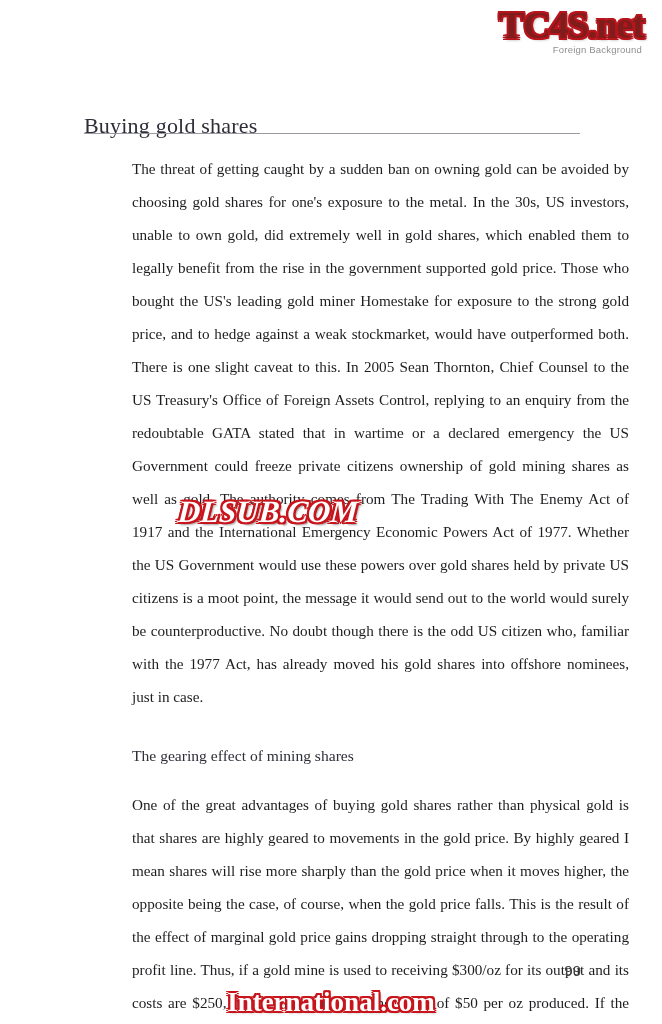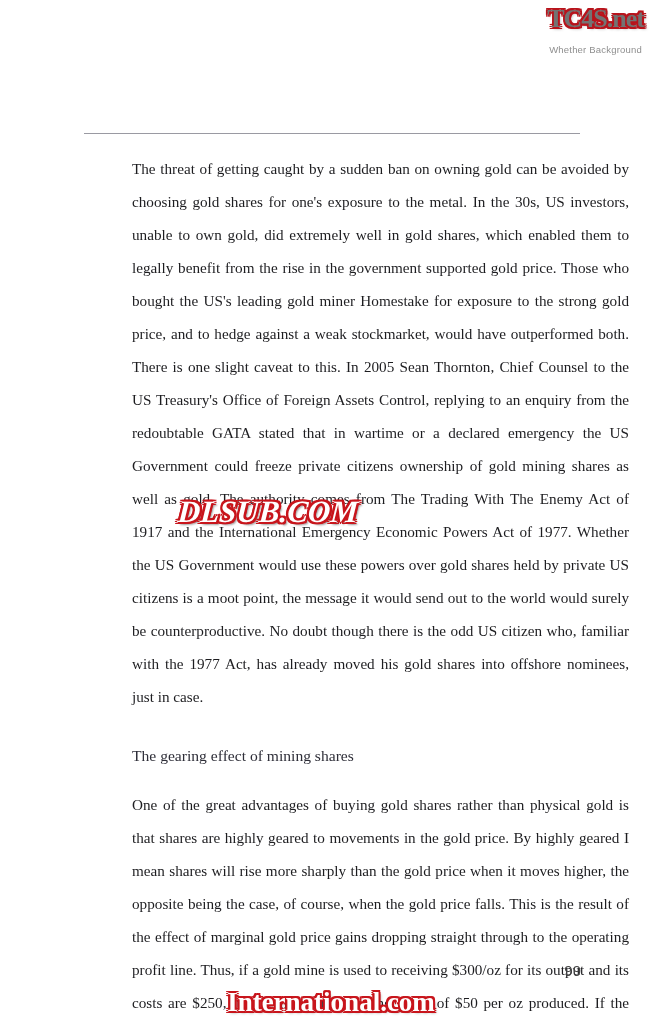--- a/index.html
+++ b/index.html
@@ -25,23 +25,23 @@
   
   .header-mark {
     position: absolute;
     top: 6px;
     right: 18px;
     text-align: right;
     line-height: 1;
   }
   .header-mark .brand {
     font-family: "Liberation Serif", serif;
-    font-size: 26px;
+    font-size: 38px;
     font-weight: bold;
-    color: #737373;
+    color: #7f1d1d;
     letter-spacing: -1px;
     text-shadow:
       -1.6px -1.6px 0 #b8141c,
        1.6px -1.6px 0 #b8141c,
       -1.6px  1.6px 0 #b8141c,
        1.6px  1.6px 0 #b8141c,
        0px -1.8px 0 #b8141c,
        0px  1.8px 0 #b8141c,
       -1.8px 0px 0 #b8141c,
        1.8px 0px 0 #b8141c,
@@ -167,22 +167,23 @@
 </style>
 </head>
 <body>
 
 <div class="page">
 
   <div class="header-mark">
     <div class="brand">TC4S.net</div>
   </div>
 
-  <div class="running-head">Whether Background</div>
+  <div class="running-head">Foreign Background</div>
 
+  <h1 class="title">Buying gold shares</h1>
   <div class="title-rule"></div>
 
   <div class="body">
     <p>The threat of getting caught by a sudden ban on owning gold can be avoided by choosing gold shares for one's exposure to the metal. In the 30s, US investors, unable to own gold, did extremely well in gold shares, which enabled them to legally benefit from the rise in the government supported gold price. Those who bought the US's leading gold miner Homestake for exposure to the strong gold price, and to hedge against a weak stockmarket, would have outperformed both. There is one slight caveat to this. In 2005 Sean Thornton, Chief Counsel to the US Treasury's Office of Foreign Assets Control, replying to an enquiry from the redoubtable GATA stated that in wartime or a declared emergency the US Government could freeze private citizens ownership of gold mining shares as well as gold. The authority comes from The Trading With The Enemy Act of 1917 and the International Emergency Economic Powers Act of 1977. Whether the US Government would use these powers over gold shares held by private US citizens is a moot point, the message it would send out to the world would surely be counterproductive. No doubt though there is the odd US citizen who, familiar with the 1977 Act, has already moved his gold shares into offshore nominees, just in case.</p>
     <p class="subhead">The gearing effect of mining shares</p>
     <p class="after-subhead">One of the great advantages of buying gold shares rather than physical gold is that shares are highly geared to movements in the gold price. By highly geared I mean shares will rise more sharply than the gold price when it moves higher, the opposite being the case, of course, when the gold price falls. This is the result of the effect of marginal gold price gains dropping straight through to the operating profit line. Thus, if a gold mine is used to receiving $300/oz for its output and its costs are $250, it will make an operating profit of $50 per oz produced. If the gold price rises $50 to $350, a 17% increase, then the mine's operating profit rises by 100% to $100 per oz. The effect of a $50 increase in the gold price will, of course, depend on the level of a mine's costs, and many mines have costs well below $250, which would mean</p>
   </div>
 
   <div class="mid-mark">DLSUB.COM</div>
 

